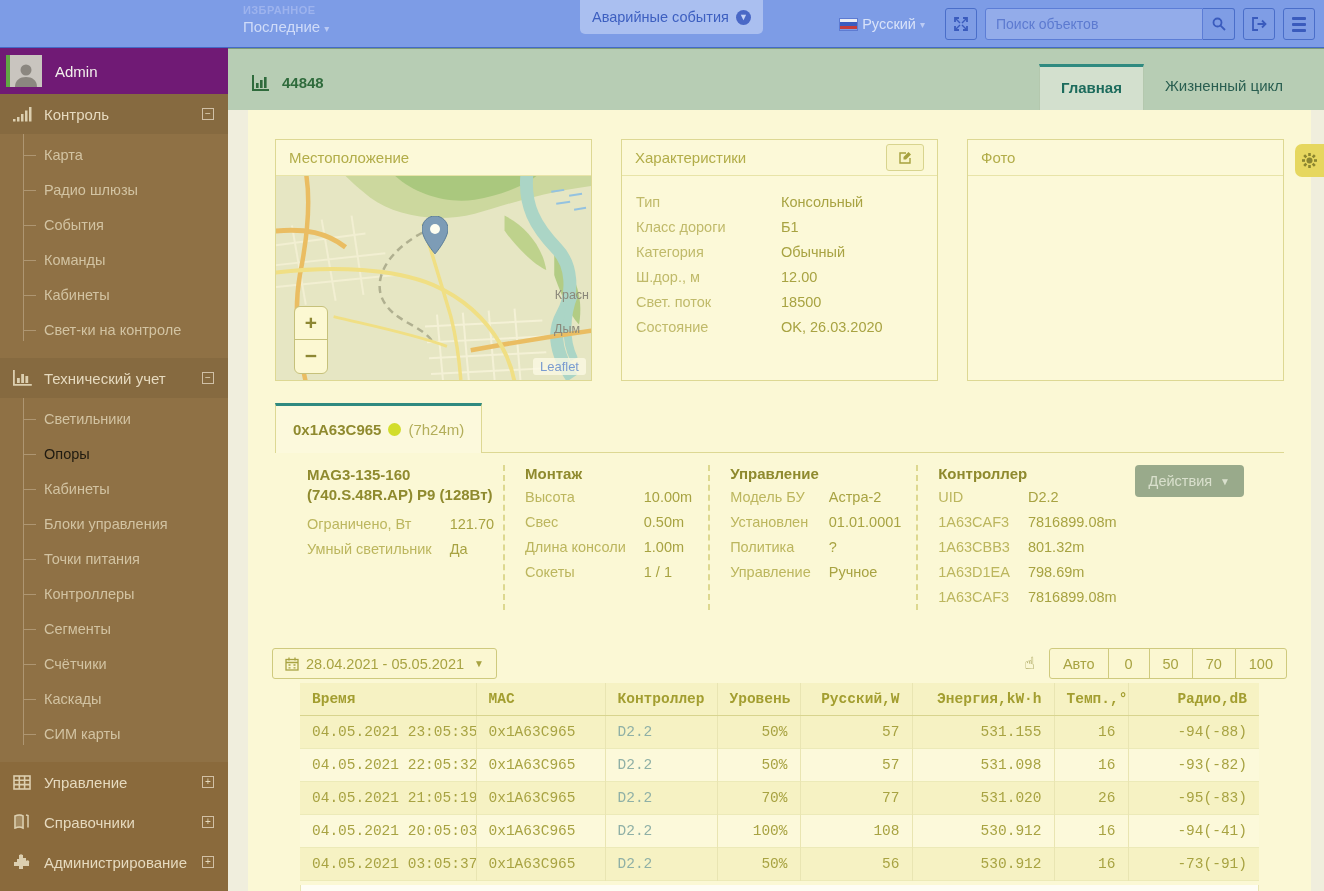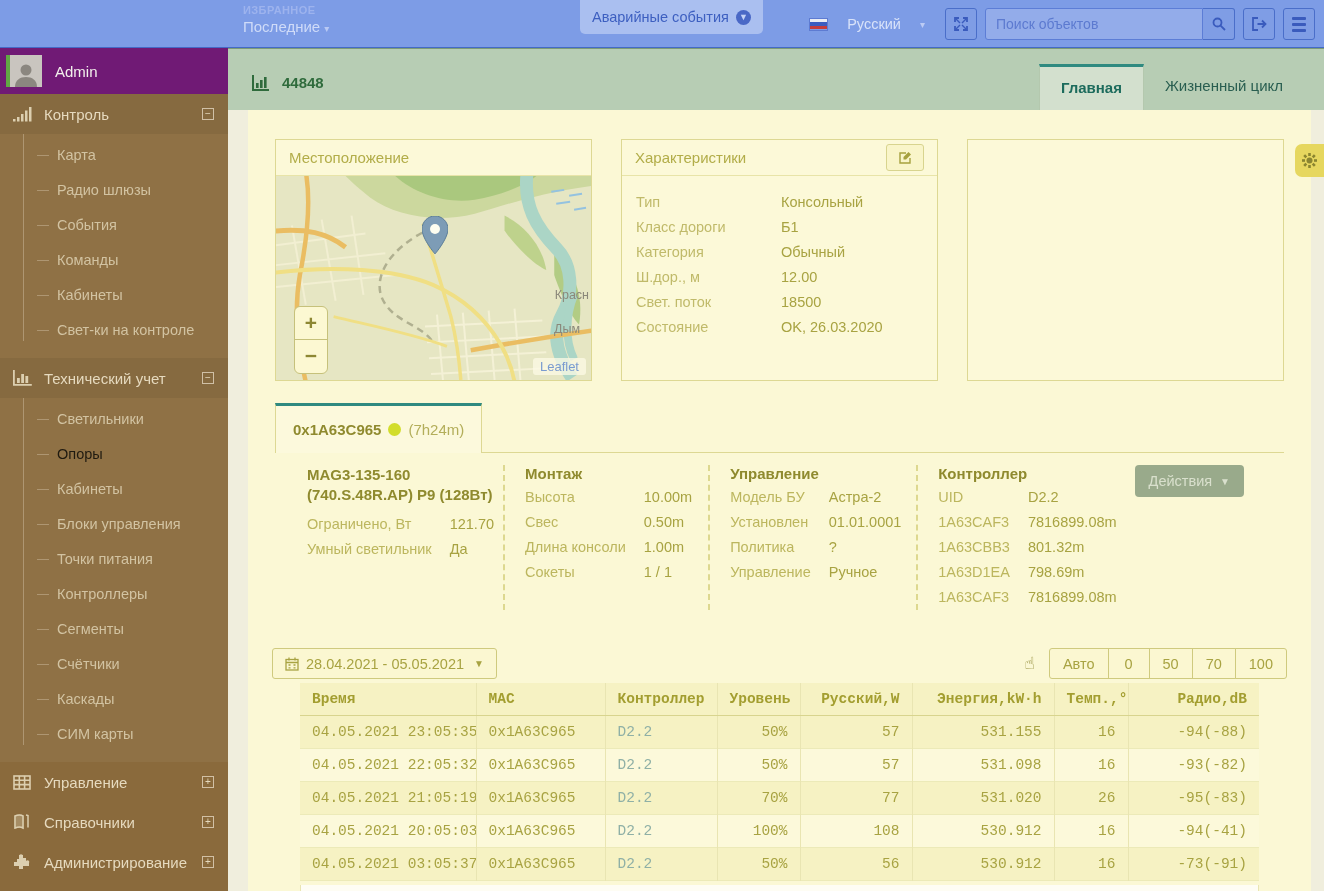--- a/index.html
+++ b/index.html
@@ -15,21 +15,21 @@
   .fav-label { font-size:11px; font-weight:bold; color:#9db3ee; letter-spacing:.4px; }
   .fav-value { font-size:15px; color:#cfdbf8; cursor:pointer; }
   .fav-value .chev { font-size:10px; margin-left:4px; color:#b9c9f4; }
   .emergency { position:absolute; left:580px; top:0; height:26px; background:#aabff0;
     color:#3d5fc0; font-size:14.5px; display:flex; align-items:center; gap:7px;
     padding:17px 12px; border-radius:0 0 5px 5px; cursor:pointer; }
   .circle-arrow { width:15px; height:15px; border-radius:50%; background:#4a68c6;
     color:#c4d2f6; font-size:9px; line-height:15px; text-align:center; }
   .topbar-right { position:absolute; right:9px; top:0; height:48px; display:flex;
     align-items:center; gap:8px; }
-  .lang { display:flex; align-items:center; gap:19px; color:#d8e2f9; font-size:14.5px;
+  .lang { display:flex; align-items:center; gap:4px; color:#d8e2f9; font-size:14.5px;
     cursor:pointer; margin-right:12px; }
   .lang .chev { font-size:10px; color:#bccbf4; }
   .flag { width:19px; height:13px; display:inline-block; border:1px solid #5d7bd2; }
   .flag i { display:block; height:33.3%; }
   .flag i:nth-child(1){ background:#e9ecf4; } .flag i:nth-child(2){ background:#3b5cc0; }
   .flag i:nth-child(3){ background:#c43c3c; }
   .tb-btn { height:32px; min-width:32px; border:1px solid #4a6ec9; background:#7f9de5;
     color:#3a5bbd; display:flex; align-items:center; justify-content:center;
     border-radius:3px; cursor:pointer; }
   .search-wrap { display:flex; }
@@ -51,21 +51,21 @@
     display:flex; align-items:flex-end; justify-content:center; overflow:hidden; }
   .user-name { color:#f2f0ec; font-size:15px; }
   .sec-head { height:40px; display:flex; align-items:center; padding:0 14px 0 13px;
     color:#e6dabf; font-size:15px; cursor:pointer; }
   .sec.expanded { background:rgba(255,255,255,.05); }
   .sec.expanded .sec-head { background:rgba(0,0,0,.06); }
   .sec-icon { width:22px; margin-right:9px; display:flex; color:#dccfb0; }
   .sec-label { flex:1; }
   .toggle { width:12px; height:12px; border:1px solid rgba(240,230,210,.7); font-size:10px;
     line-height:10px; text-align:center; color:#e6dabf; }
-  .sec-items { list-style:none; padding:4px 14px 10px; position:relative; }
+  .sec-items { list-style:none; padding:4px 1px 10px; position:relative; }
   .sec-items::before { content:""; position:absolute; left:23px; top:0; bottom:17px;
     width:1px; background:rgba(233,221,199,.35); }
   .sec-items li { position:relative; padding-left:43px; line-height:35px; height:35px;
     color:#d2c3a2; font-size:14.5px; cursor:pointer; white-space:nowrap; }
   .sec-items li::before { content:""; position:absolute; left:23px; top:17px; width:12px;
     height:1px; background:rgba(233,221,199,.35); }
   .sec-items li.active { color:#1f1a10; }
   
   .main { flex:1; position:relative; background:#f0eedd; overflow:hidden; }
   .band { height:62px; background:var(--bandBg); border-top:1px solid #7b9a78;
@@ -422,20 +422,23 @@
               <span class="kv-label">Ш.дор., м</span>
               <span class="kv-val">12.00</span>
               <span class="kv-label">Свет. поток</span>
               <span class="kv-val">18500</span>
               <span class="kv-label">Состояние</span>
               <span class="kv-val">OK, 26.03.2020</span>
             </div>
         </section>
 
         <section class="panel">
+          <div class="panel-head">
+              <span>Фото</span>
+            </div>
           <div class="photo-body"></div>
         </section>
       </div>
 
       <div class="dev-tabstrip">
         <div class="dev-tab">
           <b>0x1A63C965</b>
           <span class="dot"></span>
           <span class="uptime">(7h24m)</span>
         </div>

